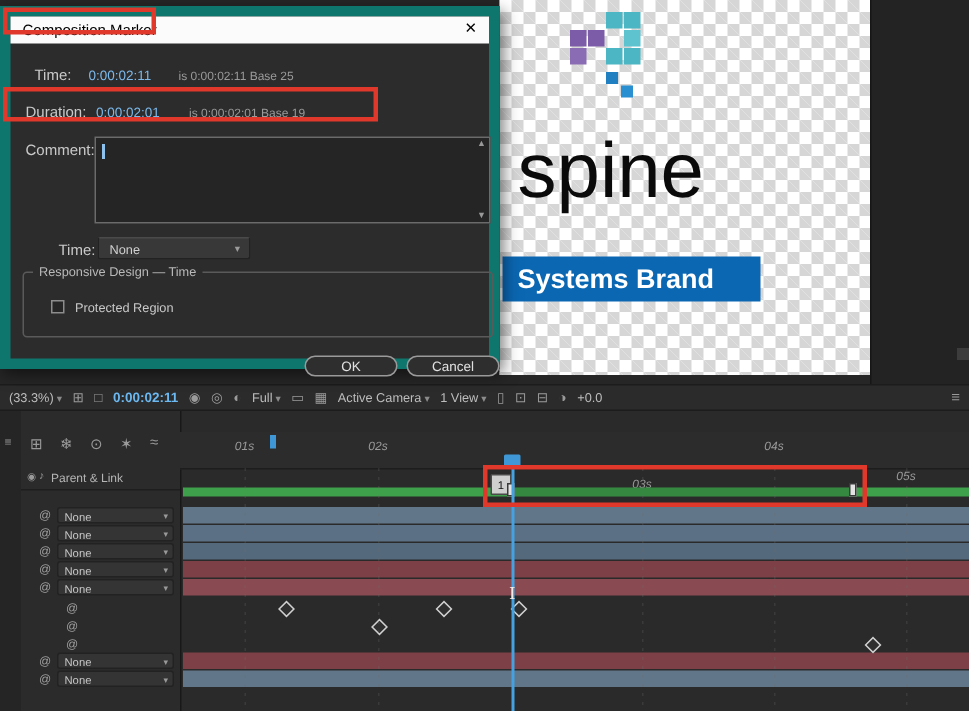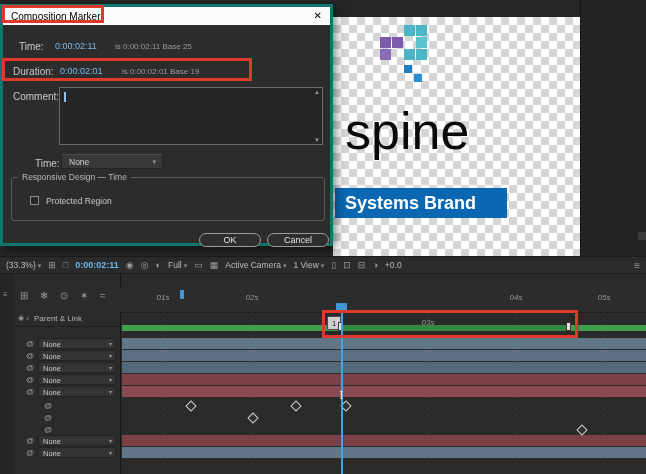--- a/index.html
+++ b/index.html
@@ -1,21 +1,21 @@
 <!DOCTYPE html>
 <html><head>
 <meta charset="utf-8">
 <style>
   html,body{margin:0;padding:0;background:#111;}
   .canvas{position:relative;width:646px;height:474px;background:#262626;overflow:hidden;
           font-family:"Liberation Sans",sans-serif;-webkit-font-smoothing:antialiased;}
   .abs{position:absolute;inset:0;}
 
   
-  .viewport{position:absolute;left:333px;top:17px;width:268px;height:250px;
+  .viewport{position:absolute;left:333px;top:0;width:268px;height:250px;
     background:
       linear-gradient(45deg,#d6d6d6 25%,transparent 25%,transparent 75%,#d6d6d6 75%),
       linear-gradient(45deg,#d6d6d6 25%,#ffffff 25%,#ffffff 75%,#d6d6d6 75%);
     background-size:16px 16px;background-position:0 0,8px 8px;}
   .px{position:absolute;}
   .logo-text{position:absolute;left:12px;top:84px;font-size:52px;font-weight:500;color:#0a0a0a;letter-spacing:0;}
   .banner{position:absolute;left:2px;top:171px;width:162px;height:30px;display:flex;align-items:center;
           padding-left:10px;color:#fff;font-weight:700;font-size:18px;}
   .right-rail{position:absolute;left:580px;top:0;width:66px;height:256px;background:#232323;border-left:1px solid #161616;}
   .rail-chip{position:absolute;left:57px;top:232px;width:8px;height:8px;background:#3c3c3c;}
@@ -57,21 +57,21 @@
   .dd-box .dd-label{position:absolute;left:4px;top:1px;font-size:7.5px;color:#c6c6c6;}
   .dd-box .dd-chev{position:absolute;right:3px;top:1px;font-size:6px;color:#9a9a9a;}
   .kf{position:absolute;width:6px;height:6px;background:#2f2f2f;border:1px solid #d0d0d0;transform:rotate(45deg);}
   .playhead-line{position:absolute;left:341px;top:304px;width:1.5px;height:170px;background:#45a1e0;}
   .playhead-handle{position:absolute;left:336px;top:303px;width:11px;height:9px;background:#3f97d6;border-radius:1px;}
   .ruler-marker{position:absolute;left:180px;top:290px;width:4px;height:9px;background:#3f97d6;}
   .ibeam{position:absolute;left:337px;top:390px;width:9px;height:11px;font-family:"DejaVu Serif",serif;
          font-size:11px;line-height:11px;color:#ececec;text-align:center;}
 
   
-  .dialog{position:absolute;left:0;top:4px;width:333px;height:242px;background:#2c2c2c;border:3px solid #0f766e;
+  .dialog{position:absolute;left:0;top:4px;width:333px;height:242px;background:#2c2c2c;border:7px solid #0f766e;
           box-sizing:border-box;box-shadow:2px 3px 10px rgba(0,0,0,.55);z-index:50;}
   .dlg-title{position:absolute;left:0;top:0;width:100%;height:18px;background:#fbfbfb;display:flex;align-items:center;}
   .dlg-title-text{font-size:10px;color:#000;margin-left:8px;}
   .dlg-close{position:absolute;right:8px;top:3px;font-size:10px;color:#000;line-height:12px;}
   .fl{position:absolute;font-size:10px;color:#c9c9c9;}
   .fv{position:absolute;font-size:9px;color:#7cb9ea;}
   .fi{position:absolute;font-size:8px;color:#9a9a9a;}
   .comment-box{position:absolute;left:56px;top:80px;width:264px;height:58px;background:#252525;border:1px solid #6b6b6b;box-sizing:border-box;}
   .caret{position:absolute;left:4px;top:4px;width:2px;height:10px;background:#8fc1ee;}
   .scroll-up{position:absolute;right:2px;top:1px;font-size:6px;color:#999;}
@@ -143,21 +143,21 @@
   <div class="timeline-bg"></div>
   <div class="abs" id="tl">
     <div class="left-strip"></div>
     <span class="strip-icon">≡</span>
     <div class="left-panel"></div>
     <div class="ruler" id="ruler">
         <div class="ruler-label" style="left: 43px;">01s</div>
         <div class="ruler-label" style="left: 132px;">02s</div>
         <div class="ruler-label" style="left: 308px; margin-top: 25px;">03s</div>
         <div class="ruler-label" style="left: 396px;">04s</div>
-        <div class="ruler-label" style="left: 484px;">05s</div>
+        <div class="ruler-label" style="left: 484px; margin-top: 20px;">05s</div>
       </div>
     <div class="header-row">
       <span class="hdr-icon" style="left:4px">◉</span>
       <span class="hdr-icon" style="left:12px">♪</span>
       <span class="hdr-text">Parent &amp; Link</span>
     </div>
     <div id="top-icons">
         <div class="top-icon" style="left: 20px;">⊞</div>
         <div class="top-icon" style="left: 40px;">❄</div>
         <div class="top-icon" style="left: 60px;">⊙</div>

